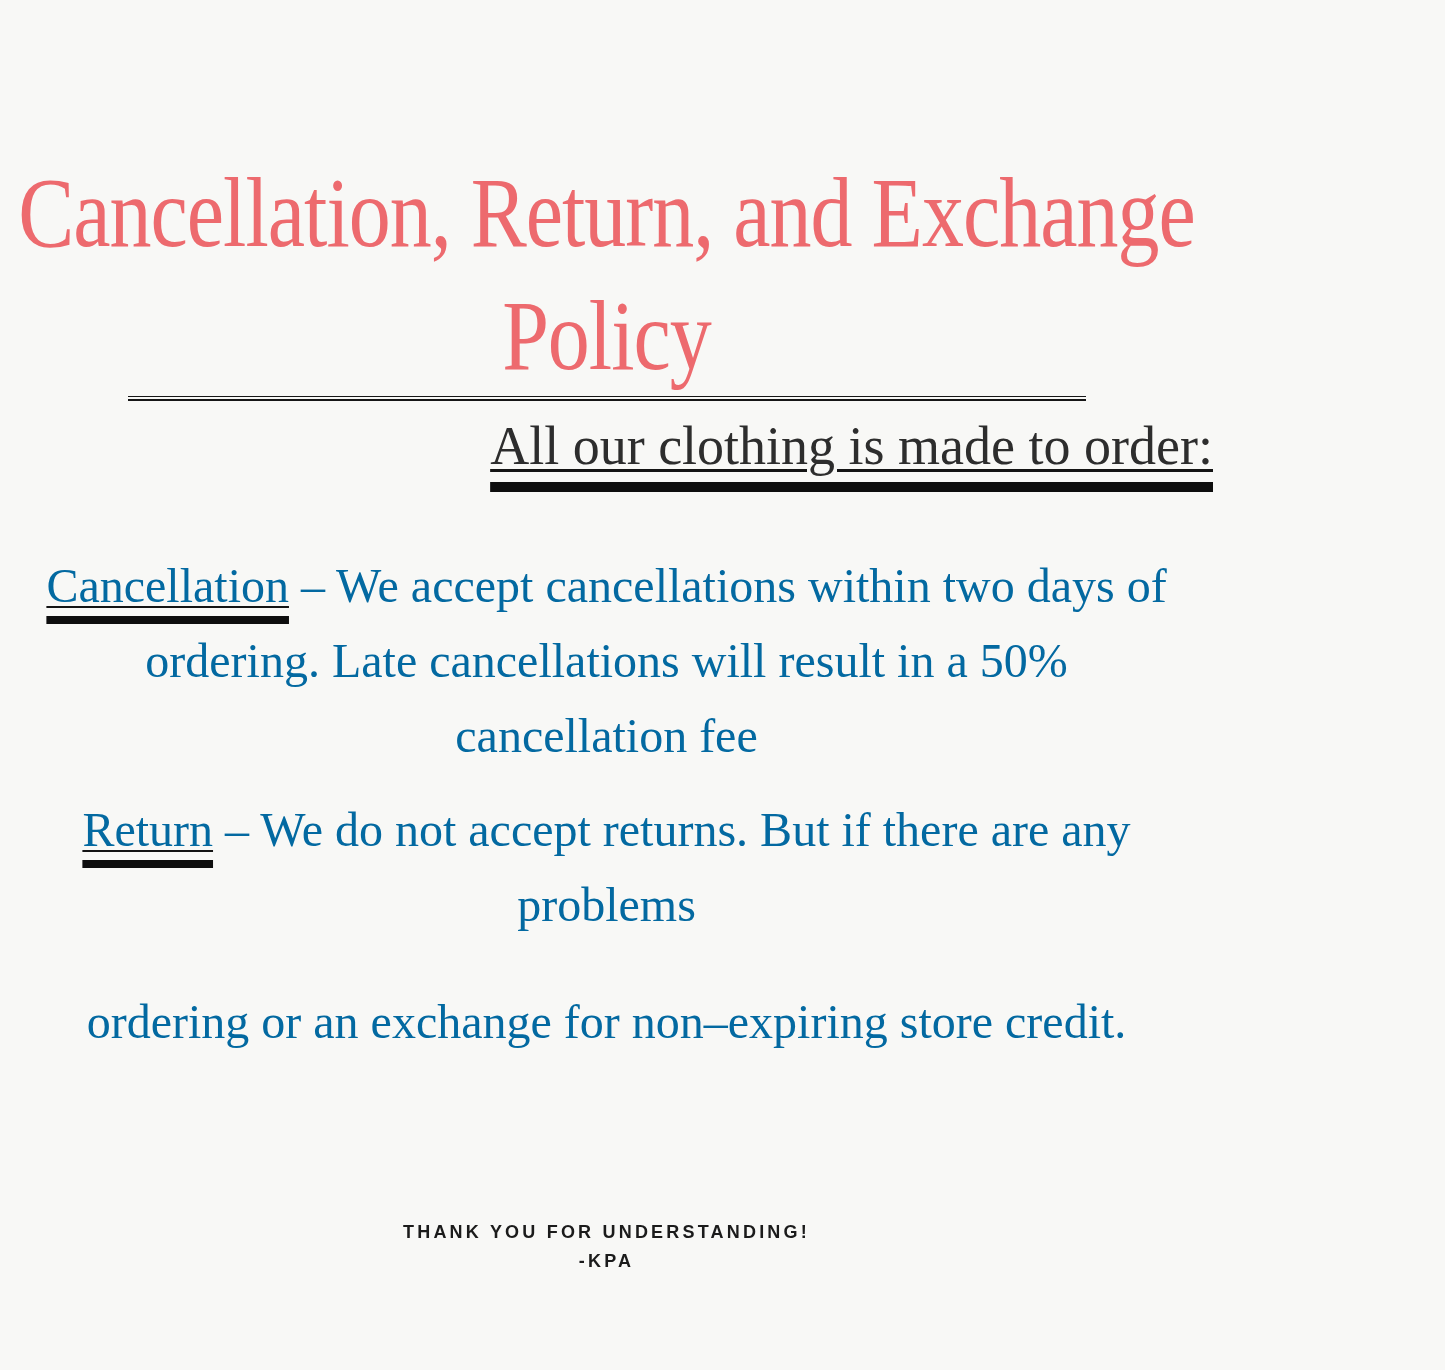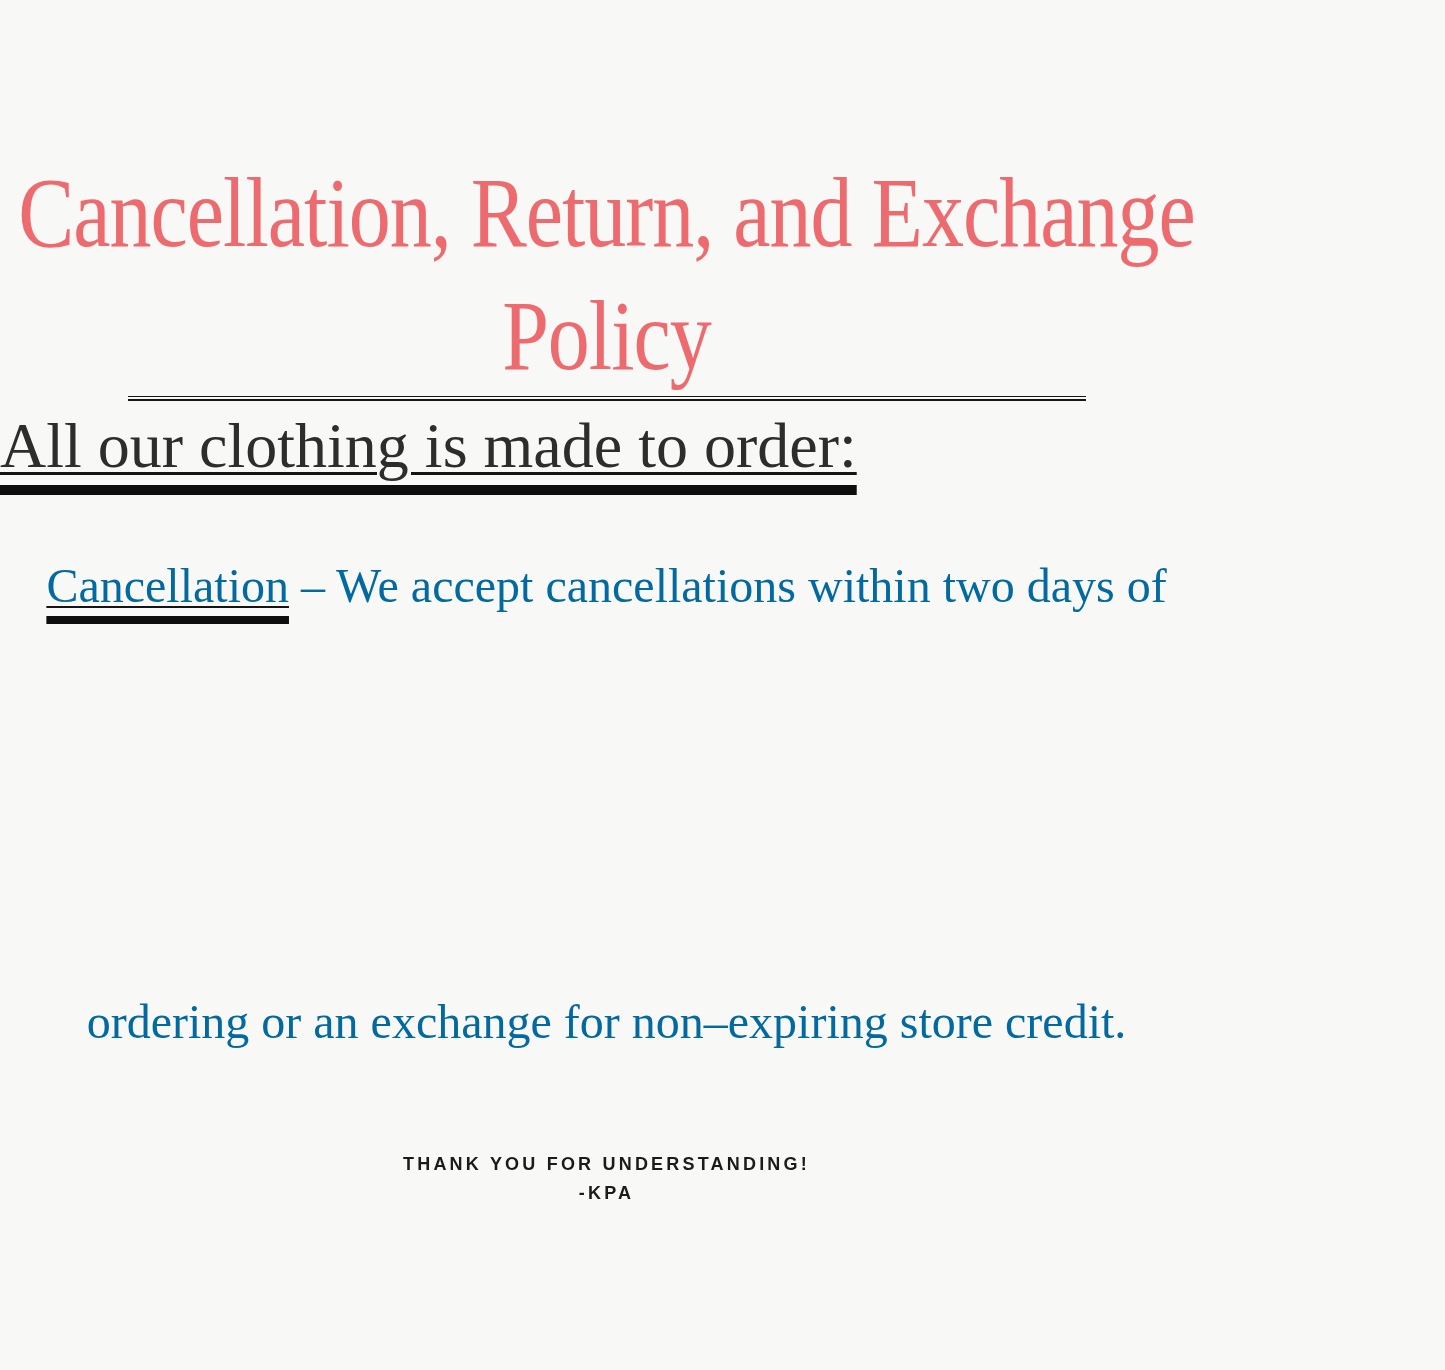--- a/index.html
+++ b/index.html
@@ -43,23 +43,23 @@
     border-top: 1.5px solid #161616;
     border-bottom: 2.5px solid #161616;
   }
 
   
   .subtitle {
     position: absolute;
     top: 410px;
     left: 0;
     right: 0;
-    text-align: left;
+    text-align: right;
     color: #2d2d2d;
-    font-size: 64px;
+    font-size: 54px;
     line-height: 72px;
     font-weight: 400;
   }
   .u-thin {
     text-decoration: underline;
     text-decoration-thickness: 2.5px;
     text-underline-offset: 5px;
     text-decoration-color: #141414;
   }
   .u-thick {
@@ -94,21 +94,21 @@
     text-decoration: underline;
     text-decoration-thickness: 8px;
     text-underline-offset: 14px;
     text-decoration-skip-ink: auto;
     text-decoration-color: #0e0e0e;
   }
 
   
   .footer {
     position: absolute;
-    top: 1150px;
+    top: 1218px;
     left: 0;
     right: 0;
     text-align: center;
     color: #1b1b1b;
     font-family: "Liberation Sans", sans-serif;
     font-size: 18px;
     font-weight: bold;
     letter-spacing: 3.2px;
     line-height: 29px;
   }
@@ -122,23 +122,25 @@
     <div>Cancellation, Return, and Exchange</div>
     <div>Policy</div>
   </div>
 
   <div class="divider"></div>
 
   <div class="subtitle"><span class="u-thin"><span class="u-thick">All our clothing is made to order:</span></span></div>
 
   <div class="policy policy-1">
     <div><span class="term-thin"><span class="term-thick">Cancellation</span></span><span> – We accept cancellations within two days of</span></div>
+    <div>ordering. Late cancellations will result in a 50% cancellation fee</div>
   </div>
 
   <div class="policy policy-2">
+    <div><span class="term-thin"><span class="term-thick">Return</span></span><span> – We do not accept returns. But if there are any problems</span></div>
   </div>
 
   <div class="policy policy-3">
     <div>ordering or an exchange for non–expiring store credit.</div>
   </div>
 
   <div class="footer">
     <div>THANK YOU FOR UNDERSTANDING!</div>
     <div>-KPA</div>
   </div>

